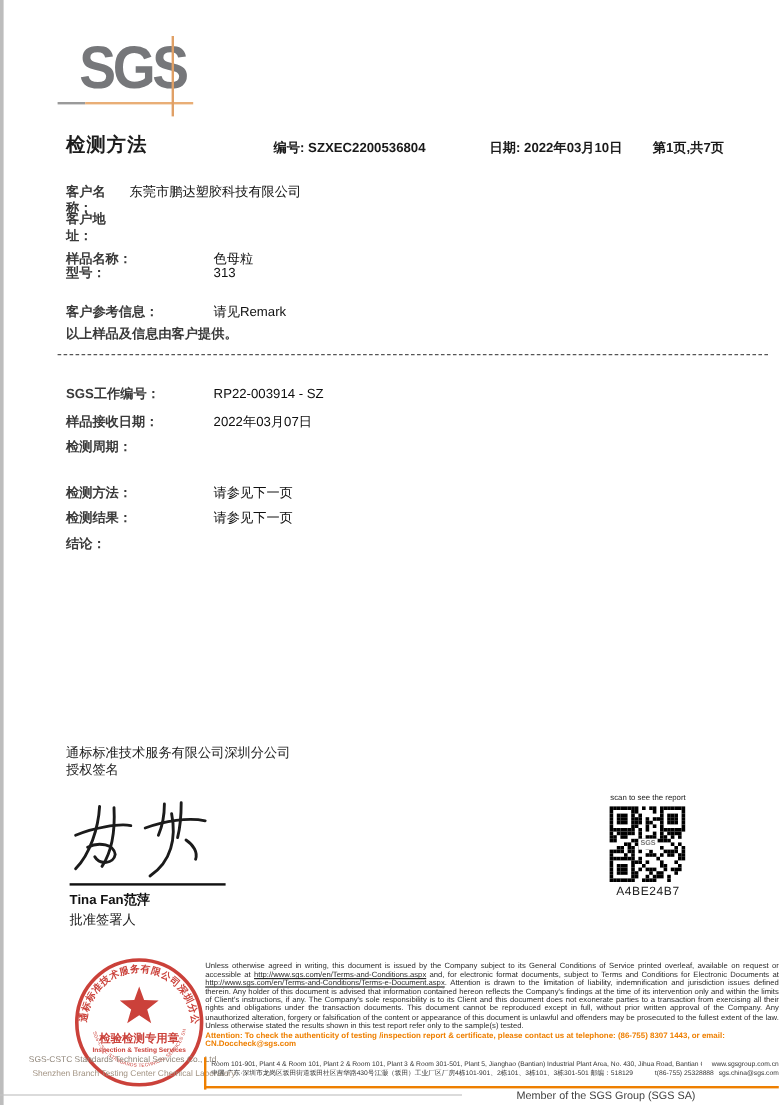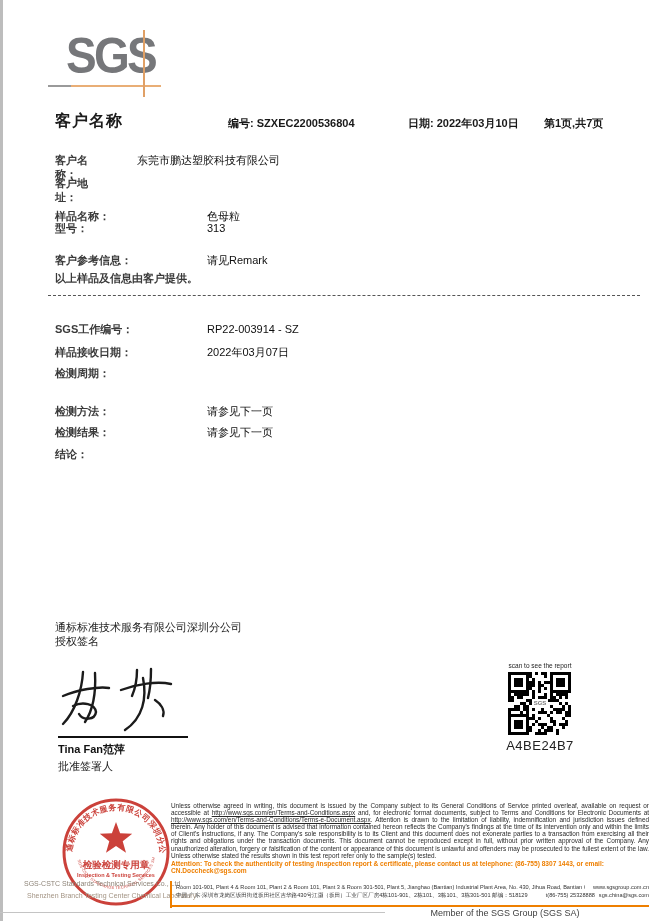--- a/index.html
+++ b/index.html
@@ -25,41 +25,41 @@
   .hdr { font-size:11px; font-weight:600; color:#191919; }
   .hdr-no { left:228px; top:116px; }
   .hdr-date { left:408px; top:116px; }
   .hdr-page { left:544px; top:116px; }
 
   
   .row { position:absolute; left:55px; display:flex; font-size:11px; line-height:14px; }
   .lbl { color:#3a3a3a; font-weight:600; flex:0 0 auto; }
   .w60 { width:53px; }
   .w130 { width:123px; }
-  .val { color:#0f0f0f;margin-left:29px; }
+  .val { color:#0f0f0f; }
   .note { left:55px; font-size:11px; color:#3a3a3a; font-weight:600; }
   .dash-sep { left:48px; top:295px; width:592px; border-top:1px dashed #555; }
 
   .conclusion { left:178px; top:447px; width:437px; font-size:11px; line-height:17.5px; color:#0f0f0f; }
 
   
   .sig-company { left:55px; top:620px; font-size:11px; color:#1c1c1c; }
   .sig-auth { left:55px; top:634px; font-size:11px; color:#1c1c1c; }
   .sig-svg { left:55px; top:660px; }
   .sig-line { left:58px; top:736px; width:130px; height:2px; background:#111; }
   .sig-name { left:58px; top:742px; font-size:11px; font-weight:600; color:#111; }
   .sig-title { left:58px; top:759px; font-size:11px; color:#1c1c1c; }
 
   
   .qr-caption { left:494px; top:662px; width:92px; text-align:center; font-size:6.5px; color:#222; }
   #qr-box { left:508px; top:672px; width:63px; height:63px; background:#fff; }
   #qr-box .m { position:absolute; background:#000; width:3px; height:3px; }
   .qr-logo { position:absolute; left:24px; top:27px; width:16px; height:9px; background:#fff;
     font-size:6px; font-weight:700; color:#777; text-align:center; line-height:9px; letter-spacing:0; }
-  .qr-code { left:494px; top:738px; width:92px; text-align:center; font-size:13px; color:#222; letter-spacing:.5px; }
+  .qr-code { left:494px; top:738px; width:92px; text-align:center; font-size:10px; color:#222; letter-spacing:.5px; }
 
   
   .stamp { left:60px; top:796px; opacity:.88; }
 
   
   .ftr-co1 { left:24px; top:880px; font-size:7px; color:#8e8478; }
   .ftr-co2 { left:27px; top:892px; font-size:7px; color:#a39484; }
   .legal-block { left:171px; top:802px; width:478px; }
   .legal { font-size:6.4px; line-height:7.1px; color:#2a2a2a; text-align:justify; }
   .legal .lnk { text-decoration:underline; }
@@ -77,21 +77,21 @@
 
 <div id="page">
   <div class="abs edge-left"></div>
   <div class="abs edge-bottom"></div>
 
   <div class="abs logo-text">SGS</div>
   <div class="abs logo-underline-gray"></div>
   <div class="abs logo-underline-orange"></div>
   <div class="abs logo-vline-orange"></div>
 
-  <div class="abs doc-title">客户名称</div>
+  <div class="abs doc-title">检测方法</div>
   <div class="abs hdr hdr-no">
     <span>编号:</span>
     <span>SZXEC2200536804</span>
   </div>
   <div class="abs hdr hdr-date">
     <span>日期:</span>
     <span>2022年03月10日</span>
   </div>
   <div class="abs hdr hdr-page">第1页,共7页</div>
 

